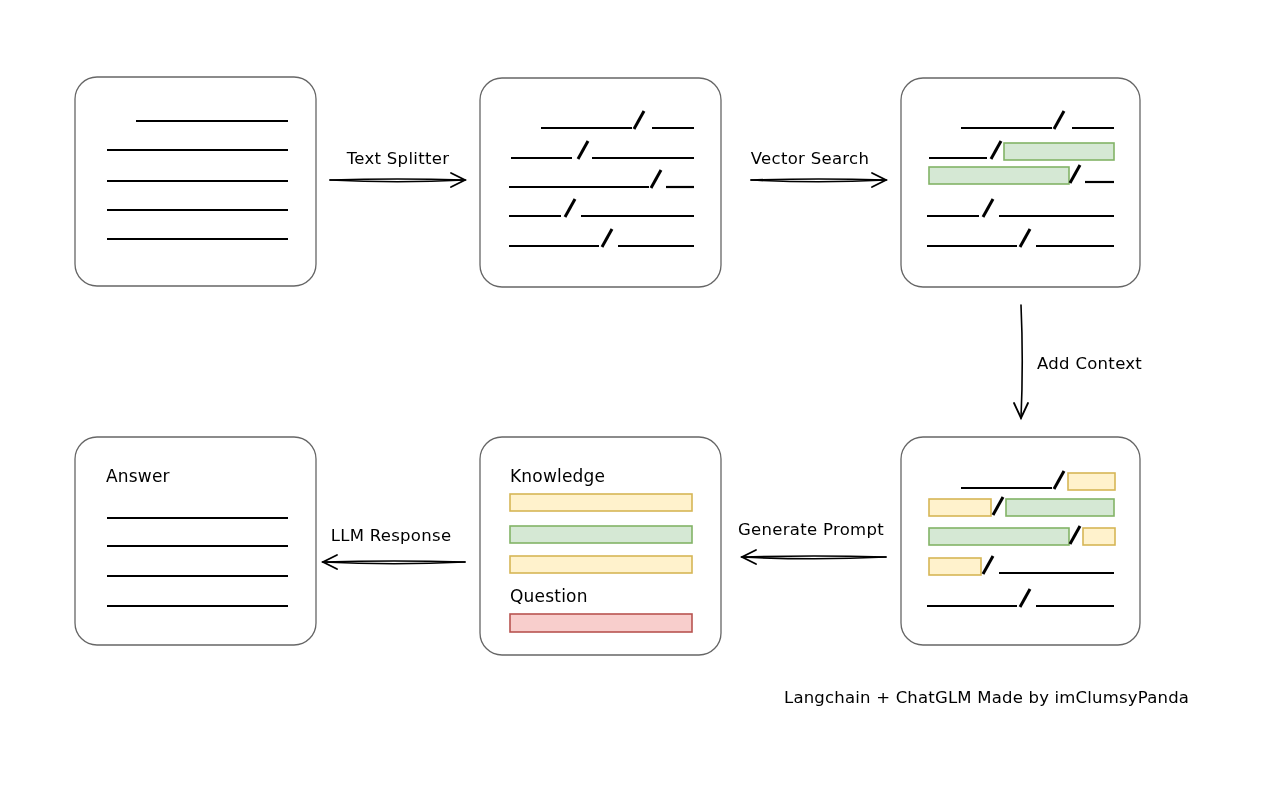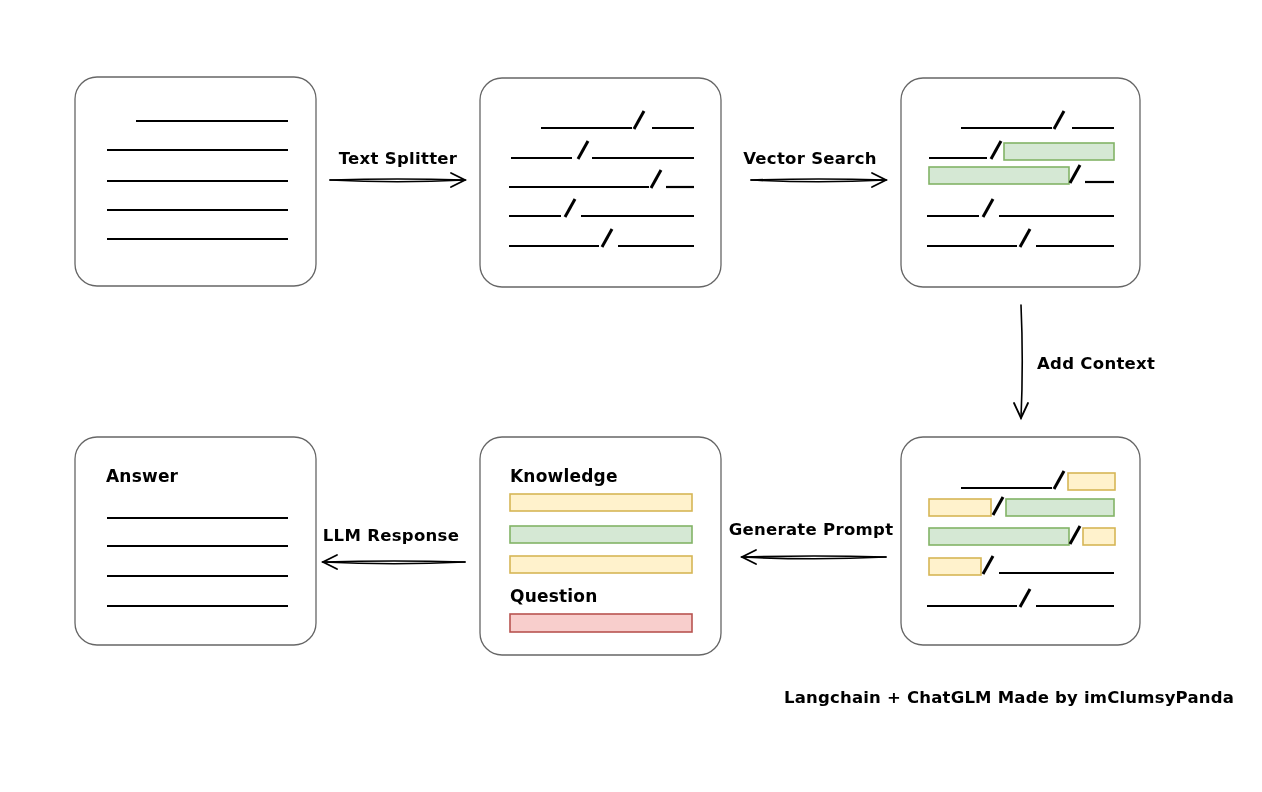--- a/index.html
+++ b/index.html
@@ -12,21 +12,20 @@
     width: 1262px;
     height: 792px;
     overflow: hidden;
     font-family: "DejaVu Sans", sans-serif;
   }
   #diagram-root {
     position: relative;
     width: 1262px;
     height: 792px;
     background: #ffffff;
-    font-weight: bold;
   }
   svg#flow-svg {
     position: absolute;
     left: 0;
     top: 0;
     width: 1262px;
     height: 792px;
     display: block;
   }
   .box-shape {

